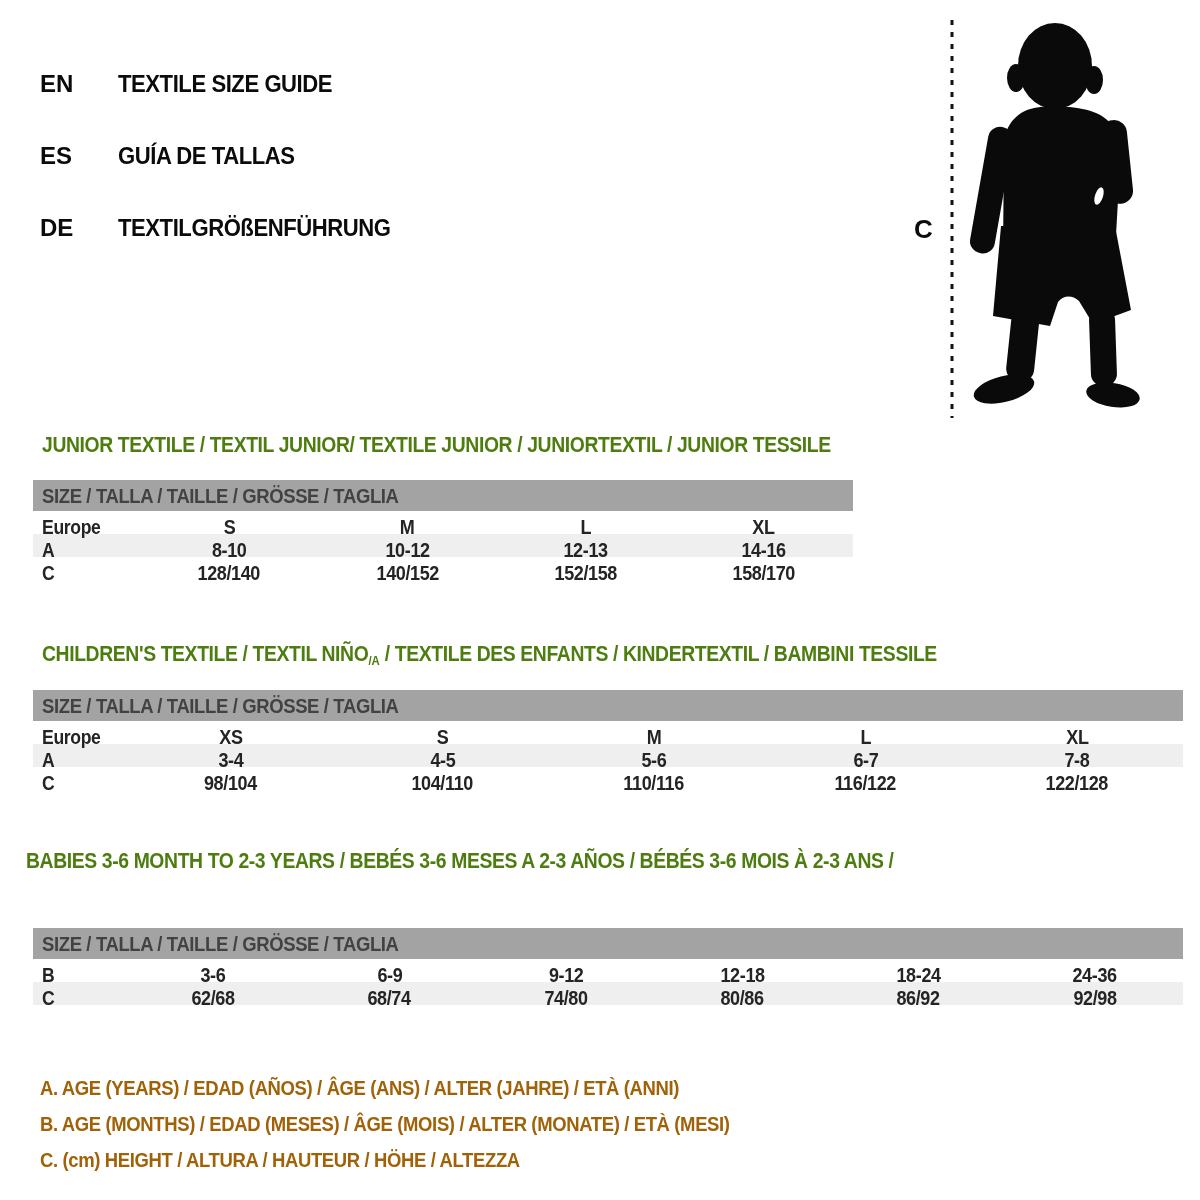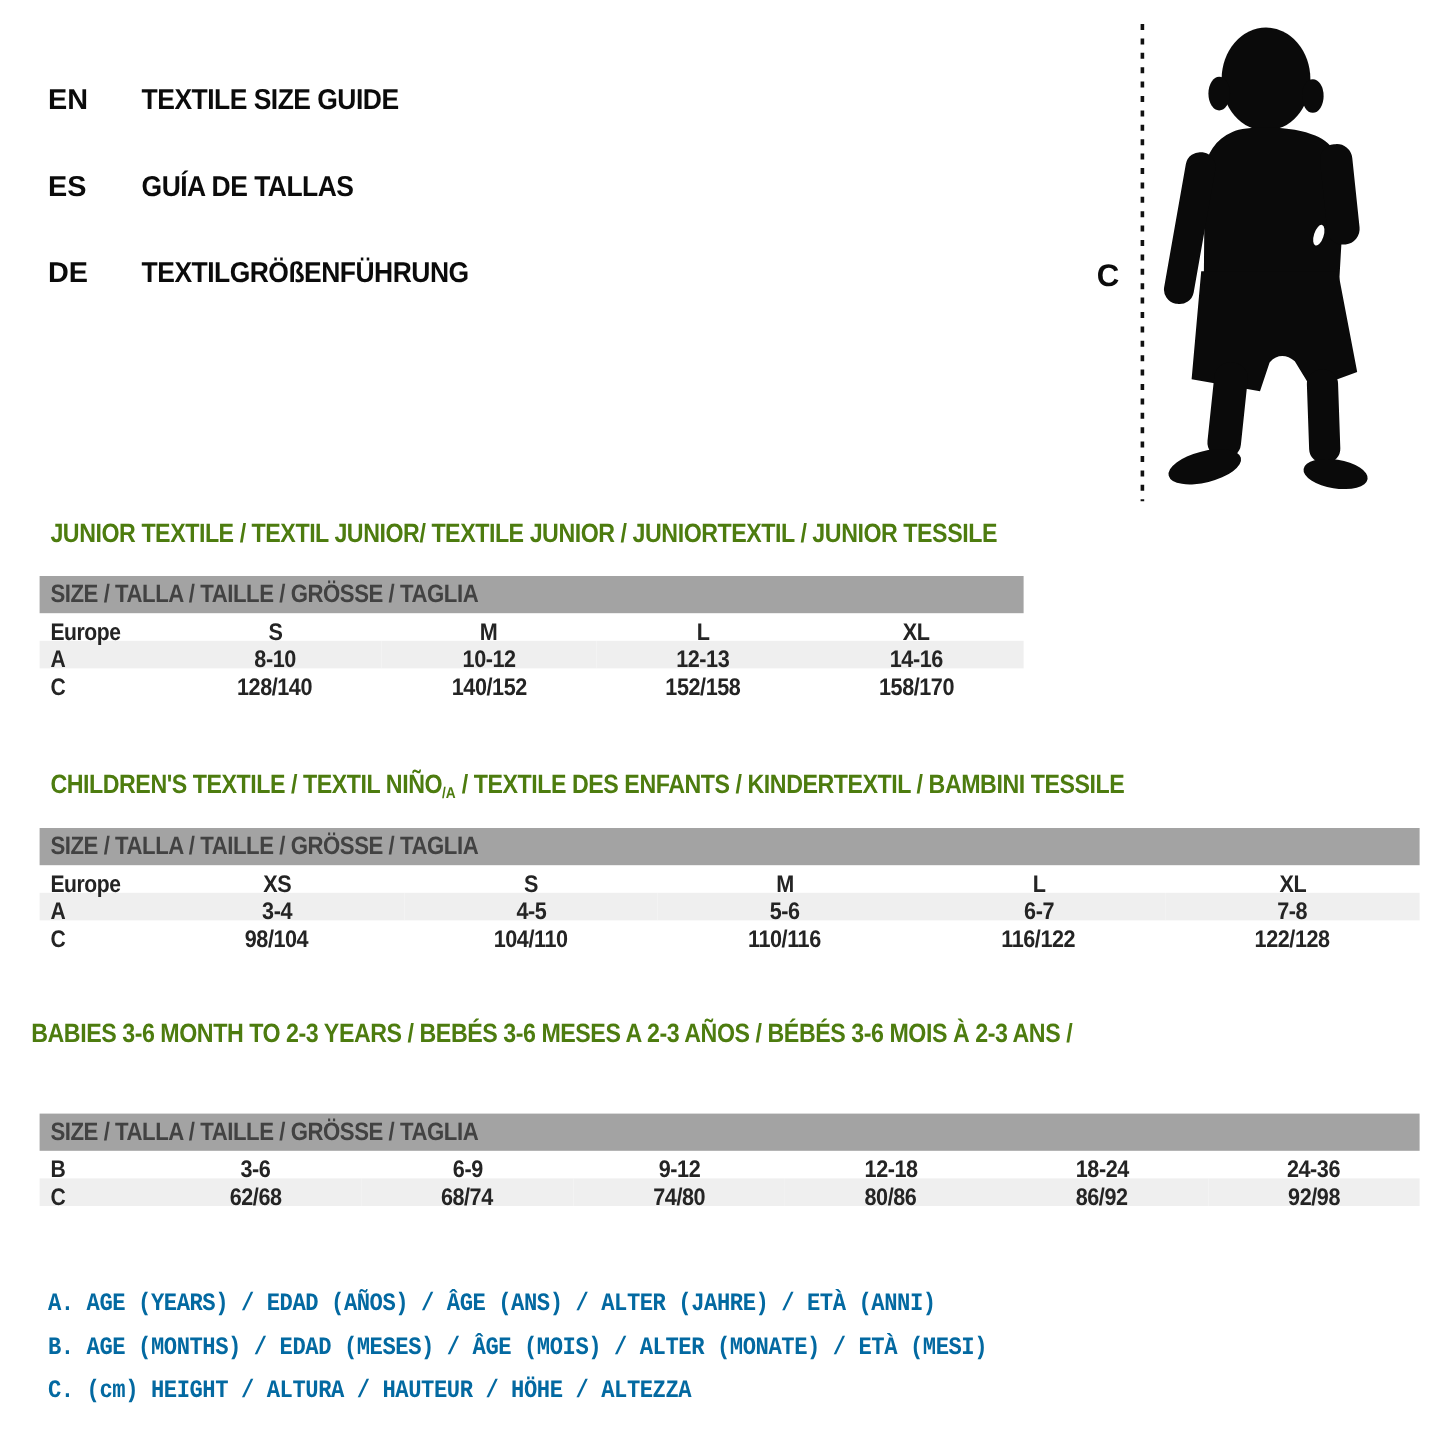--- a/index.html
+++ b/index.html
@@ -30,21 +30,21 @@
   .tgrid { display:grid; }
   .grid-j { grid-template-columns:107px repeat(4,1fr); }
   .grid-c { grid-template-columns:92px repeat(5,1fr); }
   .grid-b { grid-template-columns:92px repeat(6,1fr); }
   .trow { display:contents; }
   .cell { height:23px; line-height:33px; font-size:20px; text-align:center; color:#242424; }
   .lblc { text-align:left; padding-left:9px; }
   .zebra { background:#efefef; }
 
   
-  .legend-line { height:36px; line-height:36px; font-size:21px; color:#0369a1;font-family:Liberation Mono, monospace; }
+  .legend-line { height:36px; line-height:36px; font-size:21px; color:#a16207; }
 </style>
 </head>
 <body>
 
 <div class="abs" style="left:40px; top:30px;">
   <div class="lang-row">
     <span class="lang-code">EN</span>
     <span class="sx" style="transform:scaleX(0.92);">TEXTILE SIZE GUIDE</span>
   </div>
   <div class="lang-row">

